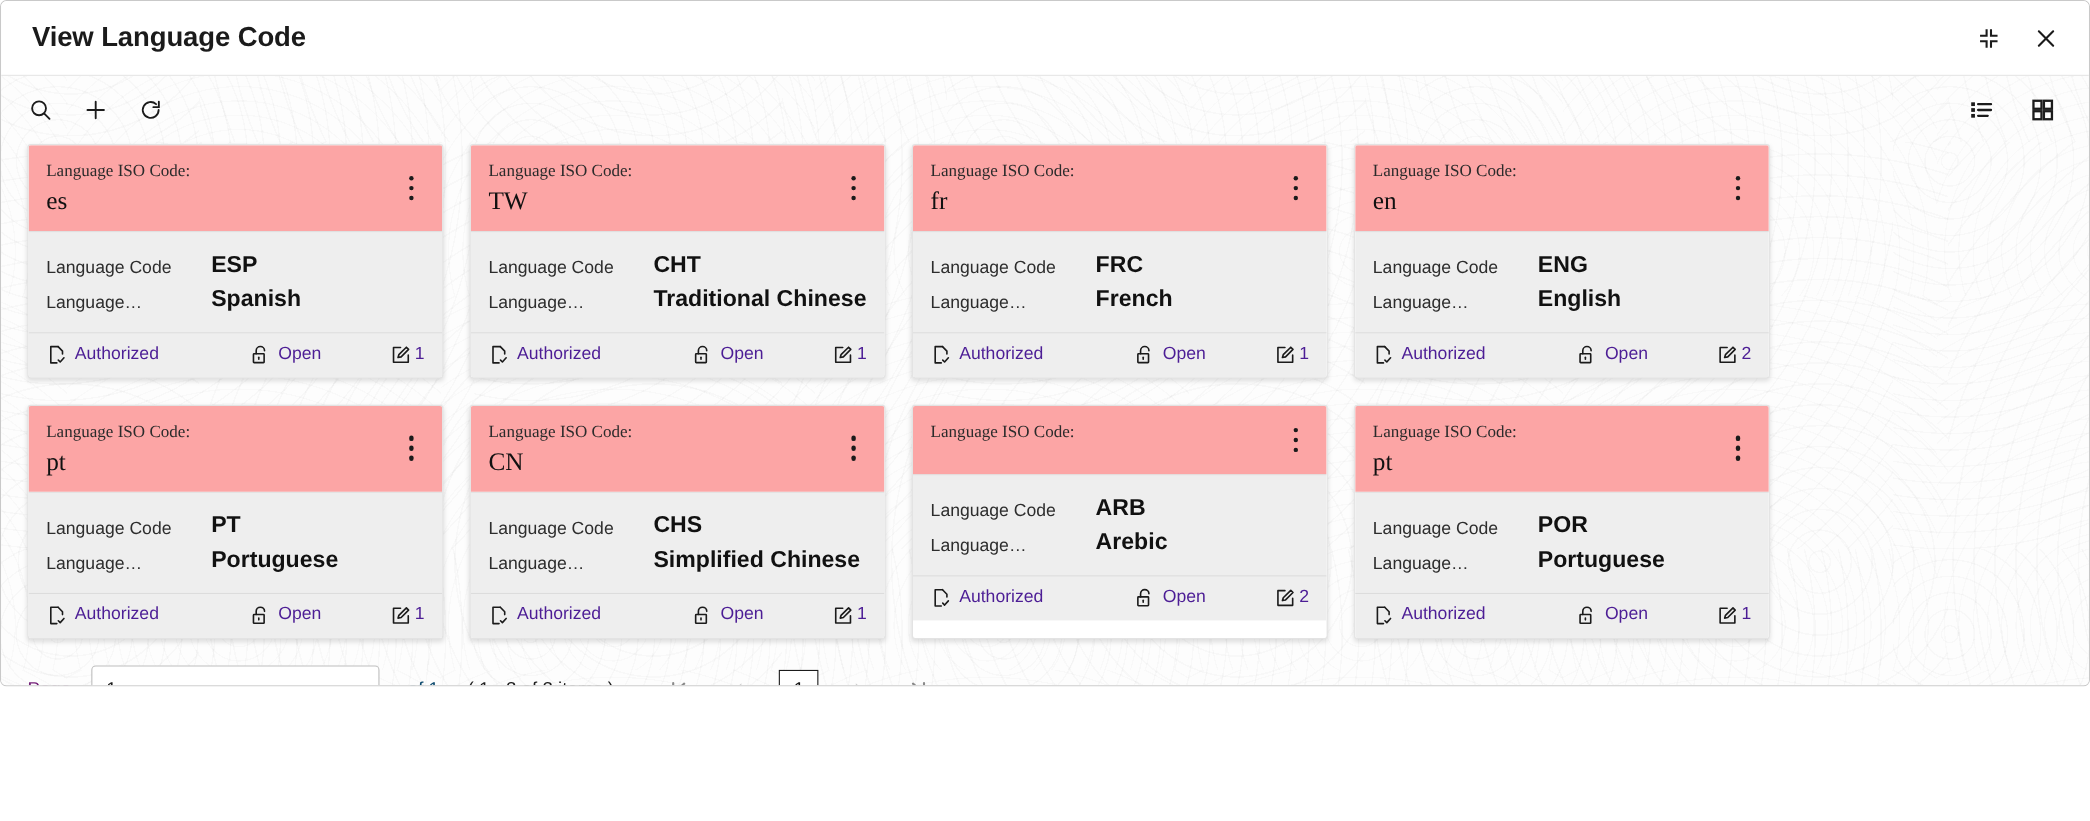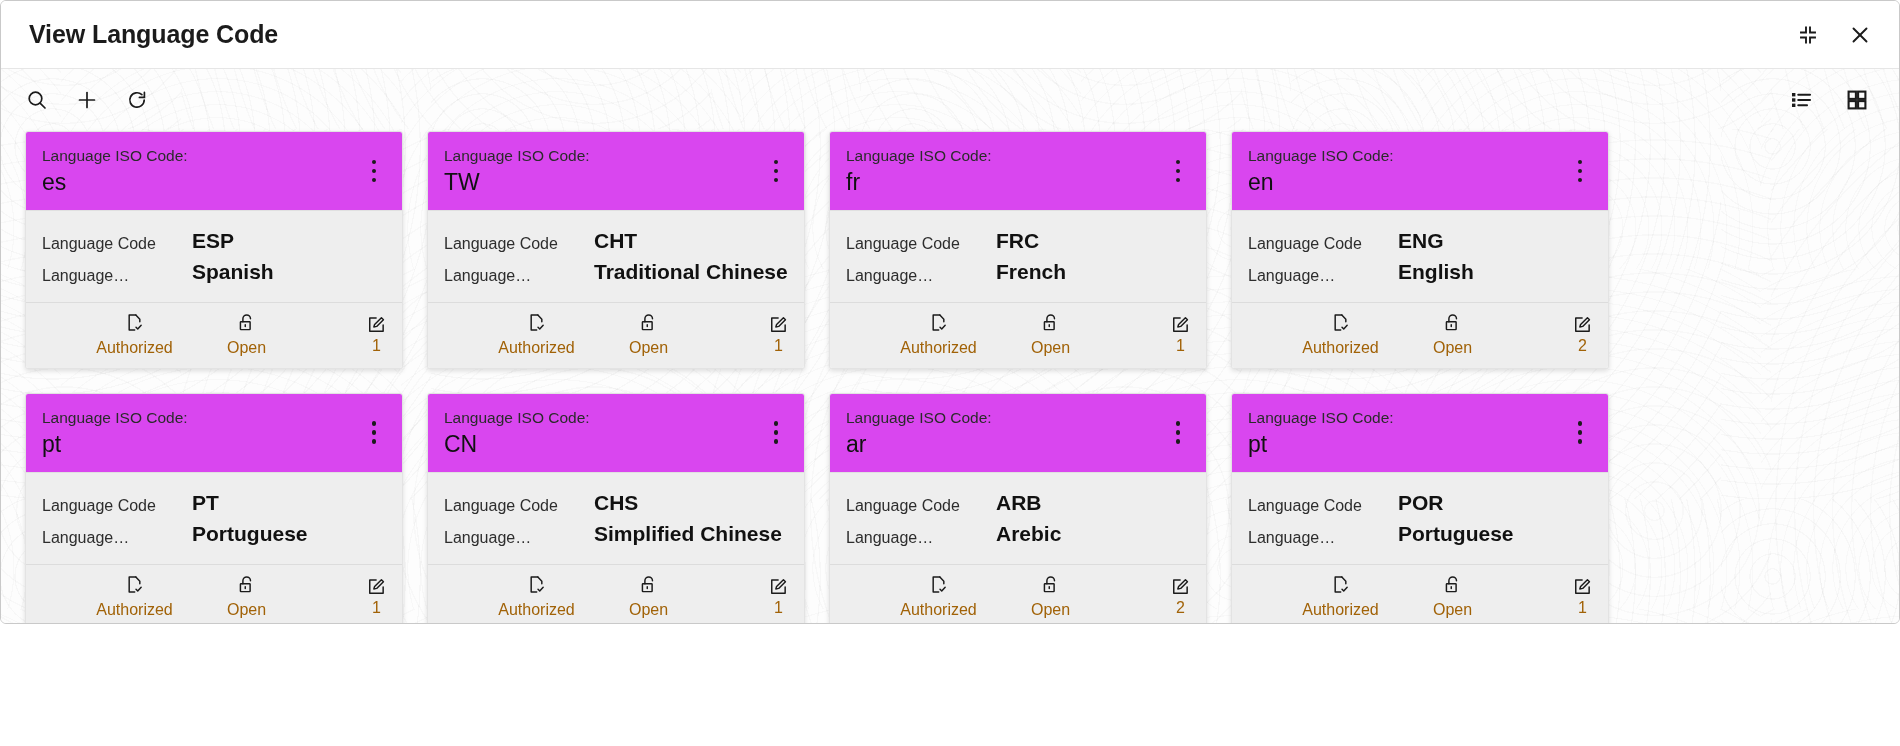--- a/index.html
+++ b/index.html
@@ -123,24 +123,25 @@
     background: #ffffff;
     border: 1px solid #e3e3e3;
     border-radius: 3px;
     box-shadow: 0 2px 5px rgba(0,0,0,0.13);
     overflow: hidden;
     box-sizing: border-box;
     cursor: pointer;
   }
   .card-head {
     position: relative;
-    background: #d946ef;
+    background: #fca5a5;
     padding: 14px 28px 12px 16px;
     min-height: 62px;
     box-sizing: border-box;
+    font-family: Liberation Serif, serif;
   }
   .card-head-label {
     font-size: 15.5px;
     color: #2b2b2b;
     line-height: 1.35;
   }
   .card-head-value {
     font-size: 23px;
     color: #111111;
     line-height: 1.3;
@@ -197,23 +198,22 @@
     border-top: 1px solid #dcdcdc;
     display: flex;
     align-items: center;
     padding: 10px 16px 11px 16px;
   }
   .foot-item {
     display: flex;
     align-items: center;
     gap: 7px;
     font-size: 16px;
-    color: #a16207;
+    color: #4c1d95;
     cursor: pointer;
-    flex-direction: column;
   }
   .foot-item.auth { flex: 0 0 185px; }
   .foot-item.open { flex: 0 0 auto; }
   .foot-item.edits {
     margin-left: auto;
     gap: 3px;
   }
   .foot-icon {
     display: flex;
     align-items: center;
@@ -672,21 +672,20 @@
                     <path d="M7.2 12.6L8 9.9L15.2 2.8L17.3 4.9L10.2 12L7.2 12.6Z"></path>
                   </svg>
                 </span>
                 <span>1</span>
               </div>
             </div>
           </div>
           <div class="card">
             <div class="card-head">
               <div class="card-head-label">Language ISO Code:</div>
-              <div class="card-head-value">ar</div>
               <div class="kebab">
                 <i></i>
                 <i></i>
                 <i></i>
               </div>
             </div>
             <div class="card-body">
               <div class="kv-row">
                 <span class="kv-key">Language Code</span>
                 <span class="kv-val">ARB</span>

